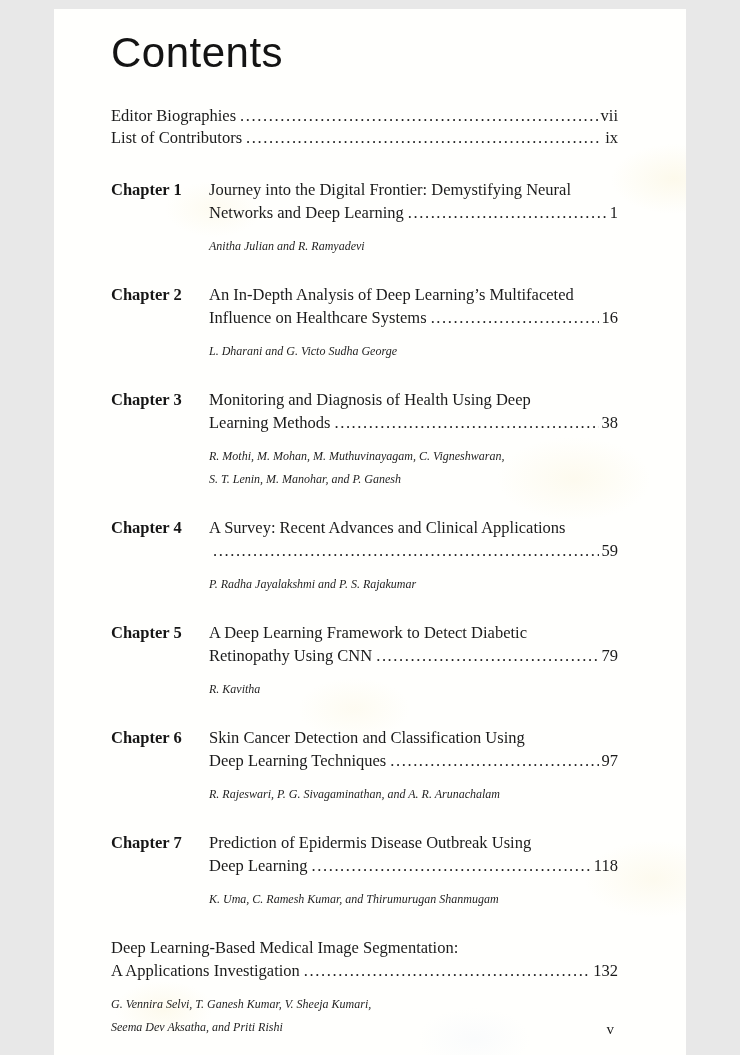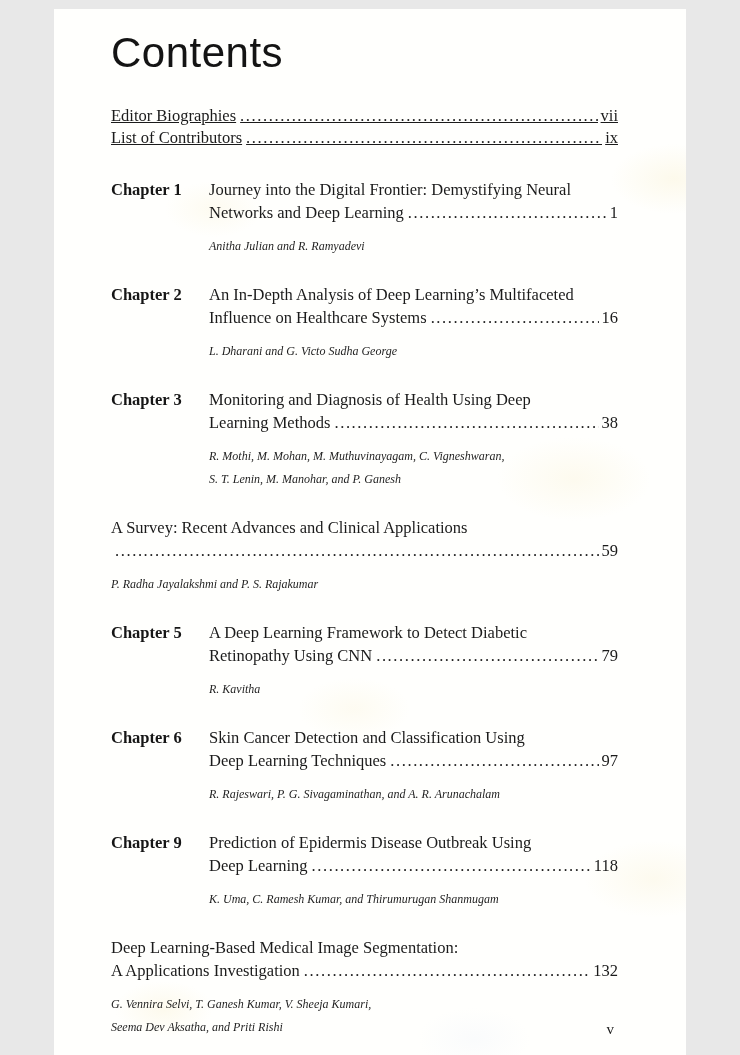--- a/index.html
+++ b/index.html
@@ -25,21 +25,21 @@
   }
   .title {
     font-family: "Liberation Sans", sans-serif;
     font-weight: 400;
     font-size: 42px;
     letter-spacing: 0.5px;
     color: #141414;
     margin: 0 0 28px 0;
     line-height: 48px;
   }
-  .fm-list { margin-bottom: 29px; text-decoration: underline; }
+  .fm-list { margin-bottom: 29px; }
   .fm-row {
     display: flex;
     align-items: baseline;
     font-size: 16.5px;
     line-height: 22px;
   }
   .leader {
     flex: 1;
     overflow: hidden;
     white-space: nowrap;
@@ -144,20 +144,21 @@
         <span class="pg">38</span>
       </div>
       <div class="authors">
         <div>R. Mothi, M. Mohan, M. Muthuvinayagam, C. Vigneshwaran,</div>
         <div>S. T. Lenin, M. Manohar, and P. Ganesh</div>
       </div>
     </div>
   </div>
 
   <div class="chapter">
+    <div class="ch-label">Chapter 4</div>
     <div class="ch-body">
       <div class="ch-title">A Survey: Recent Advances and Clinical Applications</div>
       <div class="ch-line2">
         <span class="leader"></span>
         <span class="pg">59</span>
       </div>
       <div class="authors">
         <div>P. Radha Jayalakshmi and P. S. Rajakumar</div>
         <div></div>
       </div>
@@ -190,21 +191,21 @@
         <span class="pg">97</span>
       </div>
       <div class="authors">
         <div>R. Rajeswari, P. G. Sivagaminathan, and A. R. Arunachalam</div>
         <div></div>
       </div>
     </div>
   </div>
 
   <div class="chapter">
-    <div class="ch-label">Chapter 9</div>
+    <div class="ch-label">Chapter 7</div>
     <div class="ch-body">
       <div class="ch-title">Prediction of Epidermis Disease Outbreak Using</div>
       <div class="ch-line2">
         <span>Deep Learning </span>
         <span class="leader"></span>
         <span class="pg">118</span>
       </div>
       <div class="authors">
         <div>K. Uma, C. Ramesh Kumar, and Thirumurugan Shanmugam</div>
         <div></div>

